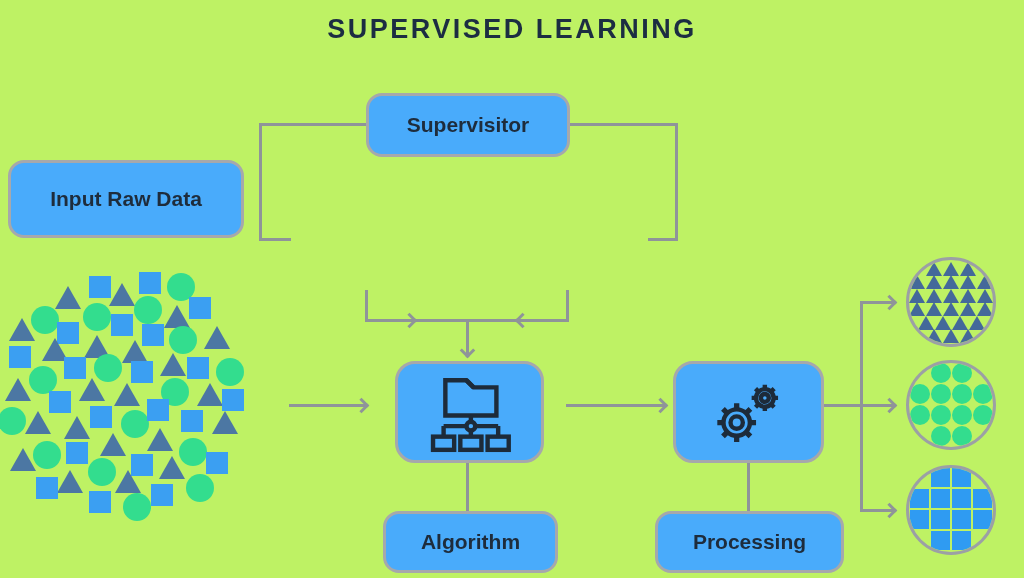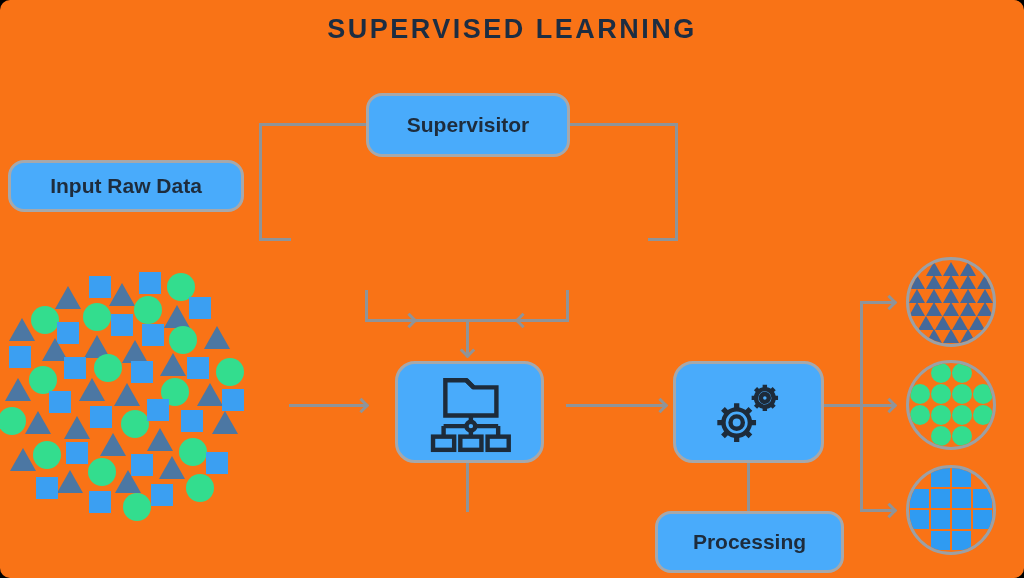--- a/index.html
+++ b/index.html
@@ -1,17 +1,17 @@
 <!DOCTYPE html>
 <html style="--box_fill: #49ABFB; --box_border: #A6A8AB; --box_text: #1E2C3C; --title_text: #1C2D42; --line: #8F9499; --scatter_green: #33DD8E; --scatter_blue: #3B9FF2; --scatter_slate: #4C77A3; --out_triangle: #44699A; --out_circle_green: #33DD8E; --out_square_blue: #2F9BF2; --icon_stroke: #1D2B3A; --ring_border: #9CA0A5;"><head>
 <meta charset="utf-8">
 <style>
   html,body{margin:0;padding:0;background:#000;}
-  #stage{position:relative;width:1024px;height:578px;background:#f97316;overflow:hidden;
-         font-family:"Liberation Sans", sans-serif;border-radius:10px;}
+  #stage{position:relative;width:1024px;height:578px;background:#bef264;overflow:hidden;
+         font-family:"Liberation Sans", sans-serif;}
   .title{position:absolute;left:0;top:14px;width:1024px;text-align:center;
          font-size:27px;font-weight:bold;letter-spacing:2.5px;color:var(--title_text);}
   .node{position:absolute;background:var(--box_fill);border:3px solid var(--box_border);
         border-radius:16px;display:flex;align-items:center;justify-content:center;
         text-align:center;color:var(--box_text);font-weight:bold;font-size:21px;line-height:1.35;
         box-sizing:border-box;}
   .line{position:absolute;background:var(--line);}
   .chev{position:absolute;width:11px;height:11px;box-sizing:border-box;
         border-top:3px solid var(--line);border-right:3px solid var(--line);}
   .chev.r{transform:rotate(45deg);}
@@ -69,21 +69,21 @@
   <div class="line" style="left:860px;top:301px;width:34px;height:3px"></div>
   <div class="chev r" style="left:884px;top:297px"></div>
   <div class="line" style="left:860px;top:404px;width:34px;height:3px"></div>
   <div class="chev r" style="left:884px;top:400px"></div>
   <div class="line" style="left:860px;top:509px;width:34px;height:3px"></div>
   <div class="chev r" style="left:884px;top:505px"></div>
 
   <div class="node" style="left:366px;top:93px;width:204px;height:64px">
     <span>Supervisitor</span>
   </div>
-  <div class="node" style="left:8px;top:160px;width:236px;height:52px">
+  <div class="node" style="left:8px;top:160px;width:236px;height:78px">
     <span>Input Raw Data</span>
   </div>
 
   <div class="node" style="left:395px;top:361px;width:149px;height:102px;border-radius:20px">
     <span>
       <svg class="iconsvg" width="96" height="88" viewBox="0 0 100 100" fill="none" stroke="#1D2B3A" stroke-width="5">
         <path d="M22 54 V14 H46 L54 22 H80 V54 Z"></path>
         <path d="M46 14 L54 22"></path>
         <path d="M51 54 V61"></path>
         <circle cx="51" cy="66" r="5"></circle>
@@ -107,20 +107,23 @@
         <circle cx="36" cy="62" r="7"></circle>
         <g stroke-width="5">
           <path d="M77 34 H83 M74.4 40.4 L78.6 44.6 M68 43 V49 M61.6 40.4 L57.4 44.6 M59 34 H53 M61.6 27.6 L57.4 23.4 M68 25 V19 M74.4 27.6 L78.6 23.4"></path>
         </g>
         <circle cx="68" cy="34" r="10"></circle>
         <circle cx="68" cy="34" r="4.5"></circle>
       </svg>
     </span>
   </div>
 
+  <div class="node" style="left:383px;top:511px;width:175px;height:62px">
+    <span>Algorithm</span>
+  </div>
   <div class="node" style="left:655px;top:511px;width:189px;height:62px">
     <span>Processing</span>
   </div>
 
   <div id="scatter">
       <div class="sh t" style="left: 55px; top: 286px;"></div>
       <div class="sh s" style="left: 89px; top: 276px;"></div>
       <div class="sh t" style="left: 109px; top: 283px;"></div>
       <div class="sh s" style="left: 139px; top: 272px;"></div>
       <div class="sh c" style="left: 167px; top: 273px;"></div>

